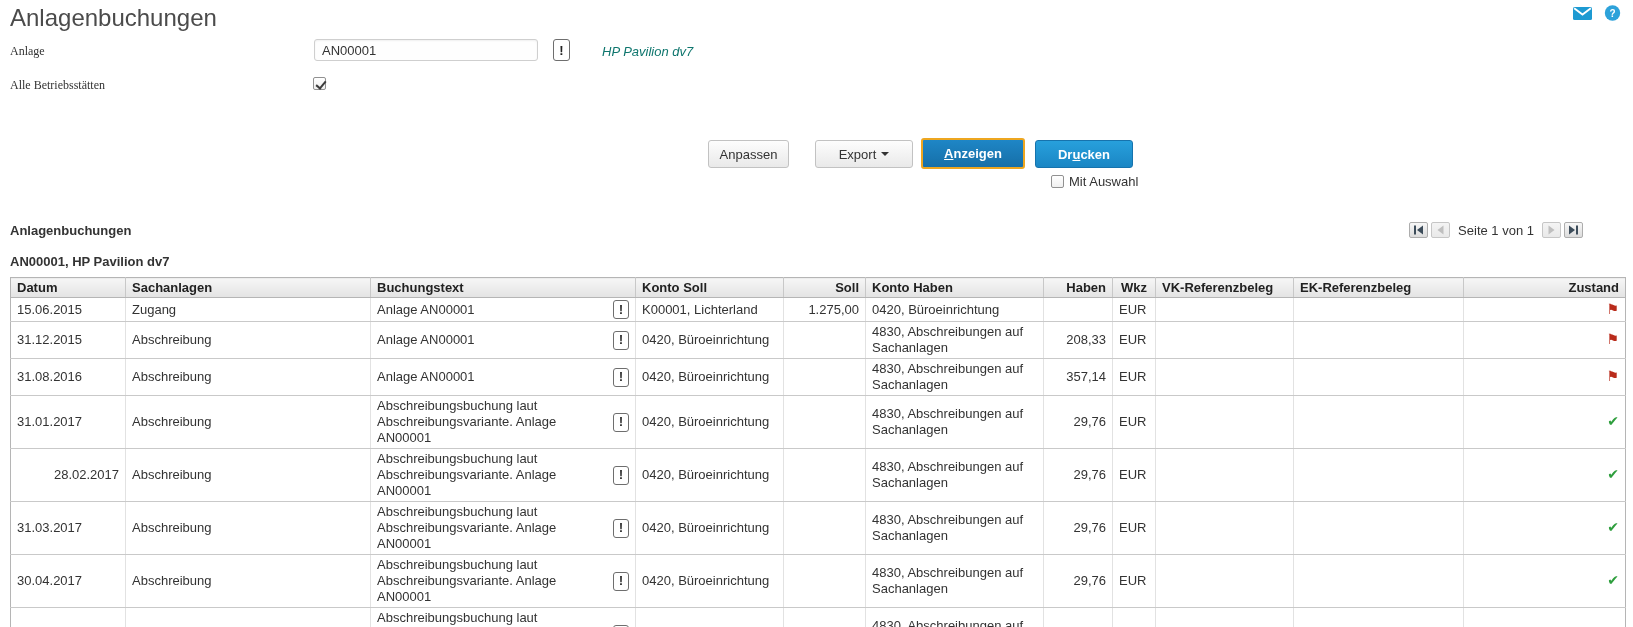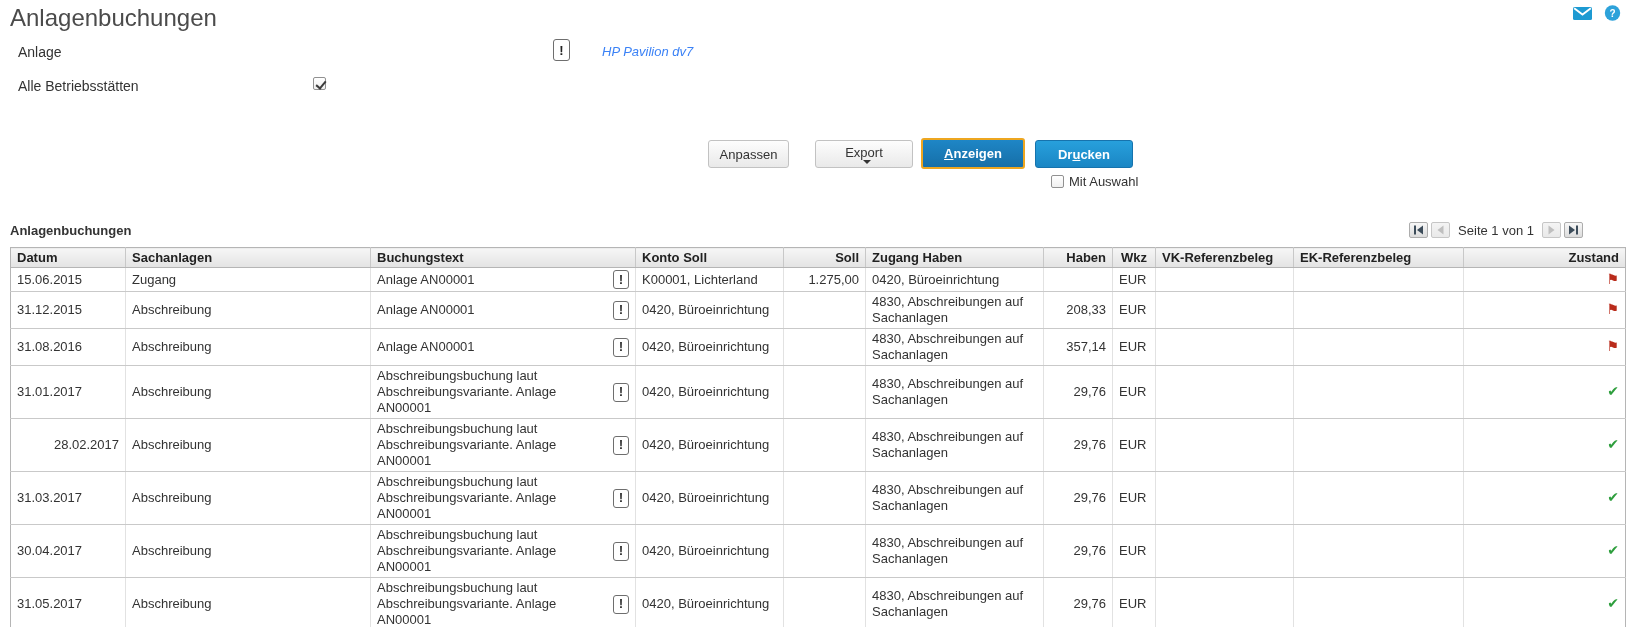--- a/index.html
+++ b/index.html
@@ -5,36 +5,36 @@
   * { margin:0; padding:0; box-sizing:border-box; }
   html,body { width:1633px; height:627px; background:#fff; font-family:"Liberation Sans", sans-serif; color:#333; overflow:hidden; }
   .app { position:relative; width:1633px; height:627px; }
 
   
   .page-title { position:absolute; left:10px; top:4px; font-size:24px; font-weight:400; color:#4b4b4b; }
   .top-icons { position:absolute; right:12px; top:5px; display:flex; gap:12px; align-items:center; }
   .icon-btn { cursor:pointer; border:none; background:transparent; padding:0; line-height:0; }
 
   
-  .form-label { position:absolute; left:18px; font-size:14px; color:#333; }
+  .form-label { position:absolute; left:10px; font-size:12px; color:#333;font-family:Liberation Serif, serif; }
   .anlage-input { position:absolute; left:314px; top:39px; width:224px; height:22px; border:1px solid #cfcfcf; border-radius:3px; padding:0 7px; font-size:13px; color:#333; font-family:"Liberation Sans", sans-serif; background:#fefefe; box-shadow:inset 0 1px 2px rgba(0,0,0,.06); }
   .lookup { display:inline-flex; align-items:center; justify-content:center; border:1px solid #6e6e6e; border-radius:3px; background:#fff; font-weight:bold; color:#222; cursor:pointer; }
   .lookup-main { position:absolute; left:553px; top:39px; width:17px; height:22px; font-size:13px; }
-  .anlage-desc { position:absolute; left:602px; top:44px; font-size:13px; font-style:italic; color:#3b82f6; }
+  .anlage-desc { position:absolute; left:602px; top:44px; font-size:13px; font-style:italic; color:#0f766e; }
 
   .checkbox { display:inline-block; width:13px; height:13px; border:1px solid #919191; border-radius:2px; background:linear-gradient(#fff,#f0f0f0); position:relative; cursor:pointer; }
   .checkbox.checked::after { content:""; position:absolute; left:3.5px; top:0.5px; width:4px; height:8px; border:solid #3c3c3c; border-width:0 2px 2px 0; transform:rotate(40deg); }
   .cb-alle { position:absolute; left:313px; top:77px; }
 
   
   .btn { position:absolute; height:28px; font-size:13px; font-family:"Liberation Sans", sans-serif; border-radius:3px; cursor:pointer; display:flex; align-items:center; justify-content:center; }
   .btn-gray { background:linear-gradient(#fdfdfd,#e9e9e9); border:1px solid #c2c2c2; color:#333; }
   .btn-blue { color:#fff; font-weight:bold; border:1px solid #1673ad; }
   .btn-anpassen { left:708px; top:140px; width:81px; }
-  .btn-export  { left:815px; top:140px; width:98px;flex-direction:column; }
+  .btn-export  { left:815px; top:140px; width:98px; }
   .btn-anzeigen{ left:921px; top:138px; width:104px; height:31px; background:linear-gradient(#1e86c6,#166fa8); border:2px solid #eda620; }
   .btn-drucken { left:1035px; top:140px; width:98px; background:linear-gradient(#27a0dc,#1a86c4); }
   .caret { display:inline-block; width:0; height:0; border-top:4px solid #333; border-left:4px solid transparent; border-right:4px solid transparent; margin-left:5px; }
   .keychar { text-decoration:underline; }
   .mit-auswahl { position:absolute; left:1051px; top:174px; display:flex; align-items:center; gap:5px; font-size:13px; }
 
   
   .grid-area { position:absolute; left:10px; top:221px; width:1615px; }
   .grid-head { display:flex; justify-content:space-between; align-items:center; height:18px; }
   .bold-label { font-size:13px; font-weight:bold; color:#333; }
@@ -76,20 +76,21 @@
     <button class="icon-btn">
       <svg width="17" height="17" viewBox="0 0 17 17">
         <circle cx="8.5" cy="8" r="7.7" fill="#2da2da"></circle>
         <polygon points="3,14 7,12 3,10" fill="#2da2da"></polygon>
         <text x="8.5" y="11.5" text-anchor="middle" font-size="10" font-weight="bold" fill="#fff" font-family="Liberation Sans, sans-serif">?</text>
       </svg>
     </button>
   </div>
 
   <label class="form-label" style="top:44px">Anlage</label>
+  <input class="anlage-input" type="text" value="AN00001" style="">
   <button class="lookup lookup-main">!</button>
   <span class="anlage-desc">HP Pavilion dv7</span>
 
   <label class="form-label" style="top:78px">Alle Betriebsstätten</label>
   <span class="checkbox cb-alle checked"></span>
 
   <button class="btn btn-gray btn-anpassen">
     <span>Anpassen</span>
   </button>
   <button class="btn btn-gray btn-export">
@@ -130,20 +131,21 @@
         </button>
         <button class="pg-btn">
           <svg width="11" height="10" viewBox="0 0 11 10">
               <polygon points="1,0.5 7,5 1,9.5" fill="#3c4c5a"></polygon>
               <rect x="8" y="0.5" width="2" height="9" fill="#3c4c5a"></rect>
             </svg>
         </button>
       </div>
     </div>
 
+    <div class="group-title">AN00001, HP Pavilion dv7</div>
 
     <table class="grid">
       <colgroup id="grid-colgroup">
           <col style="width: 115px;">
           <col style="width: 245px;">
           <col style="width: 265px;">
           <col style="width: 148px;">
           <col style="width: 82px;">
           <col style="width: 178px;">
           <col style="width: 69px;">
@@ -152,21 +154,21 @@
           <col style="width: 170px;">
           <col style="width: 162px;">
         </colgroup>
       <thead>
           <tr id="grid-header-row">
             <th style="text-align: left;">Datum</th>
             <th style="text-align: left;">Sachanlagen</th>
             <th style="text-align: left;">Buchungstext</th>
             <th style="text-align: left;">Konto Soll</th>
             <th style="text-align: right;">Soll</th>
-            <th style="text-align: left;">Zugang Haben</th>
+            <th style="text-align: left;">Konto Haben</th>
             <th style="text-align: right;">Haben</th>
             <th style="text-align: center;">Wkz</th>
             <th style="text-align: left;">VK-Referenzbeleg</th>
             <th style="text-align: left;">EK-Referenzbeleg</th>
             <th style="text-align: right;">Zustand</th>
           </tr>
         </thead>
       <tbody id="grid-body">
           <tr>
             <td style="text-align: left;">15.06.2015</td>

